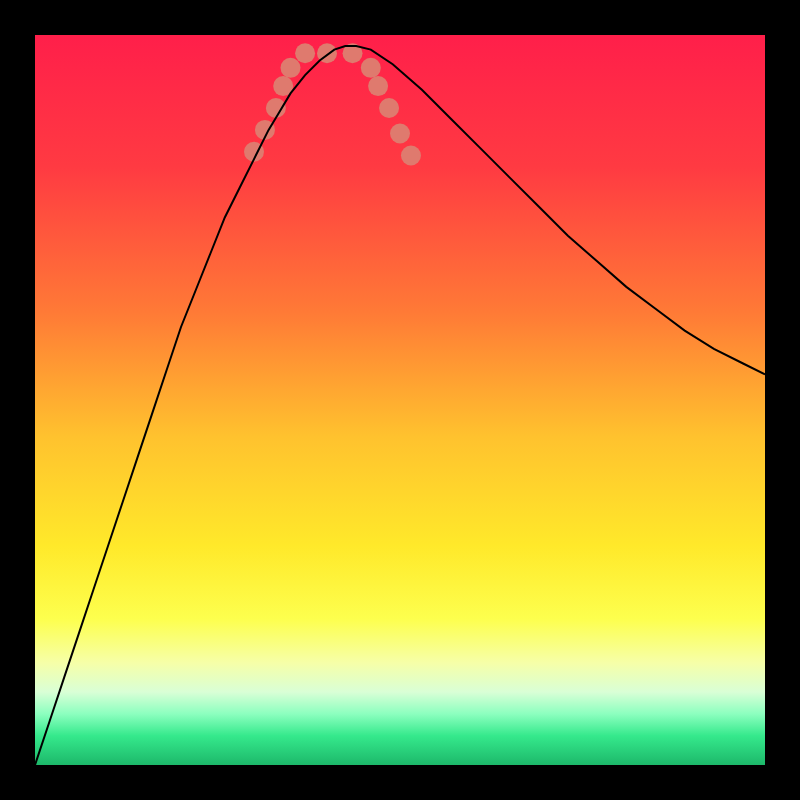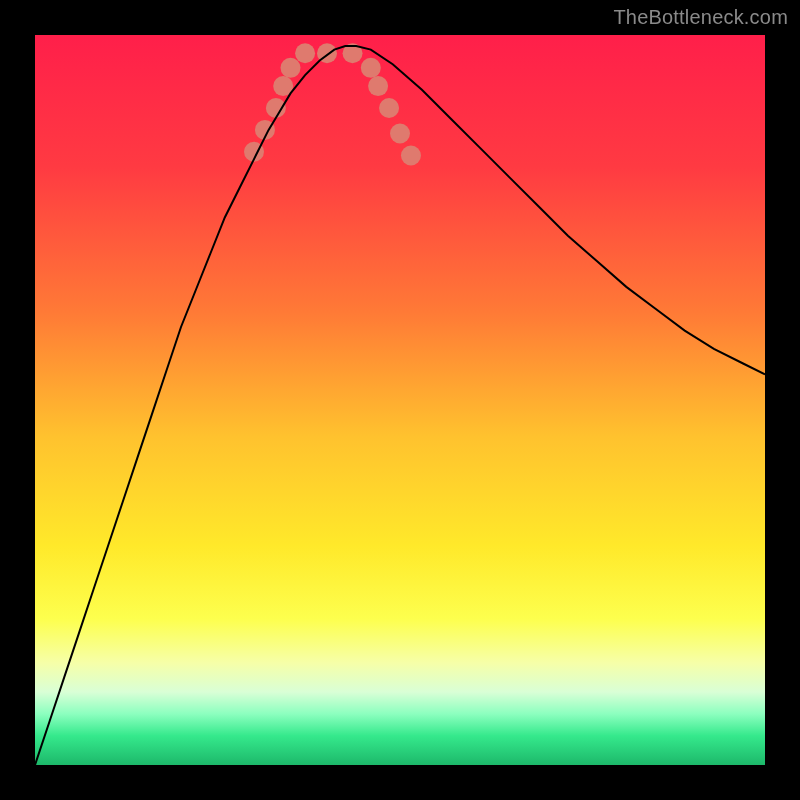--- a/index.html
+++ b/index.html
@@ -75,14 +75,13 @@
           <circle cx="335.80" cy="32.85" r="10" fill="#df7a6e"></circle>
           <circle cx="343.10" cy="51.10" r="10" fill="#df7a6e"></circle>
           <circle cx="354.05" cy="73.00" r="10" fill="#df7a6e"></circle>
           <circle cx="365.00" cy="98.55" r="10" fill="#df7a6e"></circle>
           <circle cx="375.95" cy="120.45" r="10" fill="#df7a6e"></circle>
         </g>
       <path id="curve" fill="none" stroke="#000000" stroke-width="2" d="M0.00 730.00 L14.60 686.20 L29.20 642.40 L43.80 598.60 L58.40 554.80 L73.00 511.00 L87.60 467.20 L102.20 423.40 L116.80 379.60 L131.40 335.80 L146.00 292.00 L160.60 255.50 L175.20 219.00 L189.80 182.50 L204.40 153.30 L219.00 124.10 L233.60 94.90 L244.55 76.65 L255.50 58.40 L270.10 40.15 L284.70 25.55 L299.30 14.60 L310.25 10.95 L321.20 10.95 L335.80 14.60 L357.70 29.20 L386.90 54.75 L416.10 83.95 L445.30 113.15 L474.50 142.35 L503.70 171.55 L532.90 200.75 L562.10 226.30 L591.30 251.85 L620.50 273.75 L649.70 295.65 L678.90 313.90 L708.10 328.50 L730.00 339.45"></path>
     </svg>
   </div>
 
-  <div class="watermark">TheBottleneck.com</div>
 </div>
 
 </body></html>

